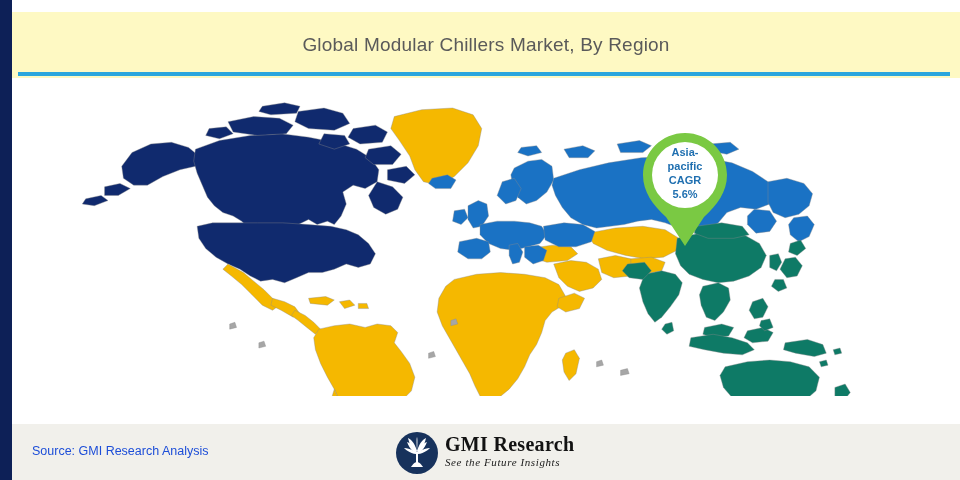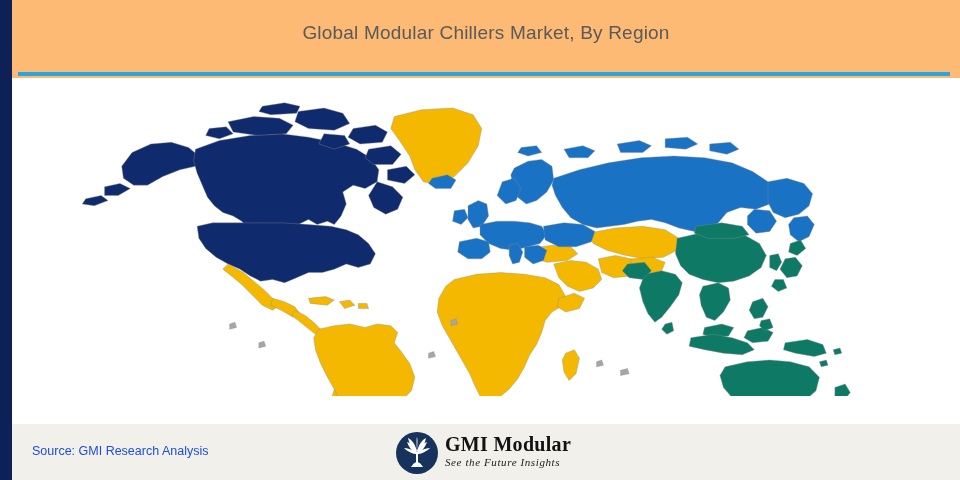--- a/index.html
+++ b/index.html
@@ -18,23 +18,23 @@
   
   #left-bar {
     position: absolute;
     left: 0; top: 0;
     width: 12px; height: 480px;
     background: #0d2057;
   }
   
   #header {
     position: absolute;
-    left: 12px; top: 0;
+    left: 12px; top: 12px;
     width: 948px; height: 89px;
-    background: #fdba74;
+    background: #fef9c3;
   }
   #title {
     position: absolute;
     left: 0; top: 22px;
     width: 948px;
     text-align: center;
     font-size: 19px;
     font-weight: 400;
     color: #5a5a5a;
     letter-spacing: 0.2px;
@@ -298,20 +298,32 @@
       <g fill="#a6a6a6">
         <path class="country" d="M242,288 L248,286 L250,292 L242,294 Z"></path>
         <path class="country" d="M208,266 L214,264 L216,270 L208,272 Z"></path>
         <path class="country" d="M466,262 L472,260 L474,266 L466,268 Z"></path>
         <path class="country" d="M440,300 L446,298 L448,304 L440,306 Z"></path>
         <path class="country" d="M636,310 L642,308 L644,314 L636,316 Z"></path>
         <path class="country" d="M664,320 L672,318 L674,324 L664,326 Z"></path>
       </g>
     </svg>
 
+    <div id="pin">
+      <svg viewBox="0 0 98 118" width="98" height="118">
+        <path d="M49,2 C25.8,2 7,20.8 7,44 C7,61 17,74 30,86 L49,115 L68,86 C81,74 91,61 91,44 C91,20.8 72.2,2 49,2 Z" fill="#7ac943"></path>
+        <circle cx="49" cy="44" r="33" fill="#ffffff"></circle>
+      </svg>
+      <div id="pin-label" style="color: rgb(31, 111, 176);">
+        <span class="pv">Asia-</span>
+        <span class="pv">pacific</span>
+        <span class="pv">CAGR</span>
+        <span class="pv">5.6%</span>
+      </div>
+    </div>
   </div>
 
   <div id="footer" style="background: rgb(241, 240, 235);">
     <div id="source-text">Source: GMI Research Analysis</div>
 
     <div id="logo">
       <svg id="logo-mark" viewBox="0 0 44 44">
         <circle cx="22" cy="22" r="21" fill="#17325c"></circle>
         <g fill="#ffffff">
           <path d="M21,21 L23,21 L23,36 L21,36 Z"></path>
@@ -319,19 +331,19 @@
           <path d="M22,20 C22,20 25,9 31,7 C31,7 29,16 25,21 Z"></path>
           <path d="M22,20 C22,20 21,8 22,6 C23,8 22,20 22,20 Z"></path>
           <path d="M22,21 C22,21 17,12 12,11 C12,11 15,19 20,22 Z"></path>
           <path d="M22,21 C22,21 27,12 32,11 C32,11 29,19 24,22 Z"></path>
           <path d="M22,22 C22,22 15,17 9,17 C9,17 15,23 21,23 Z"></path>
           <path d="M22,22 C22,22 29,17 35,17 C35,17 29,23 23,23 Z"></path>
           <path d="M16,36 C16,36 19,31 22,31 C25,31 28,36 28,36 Z"></path>
         </g>
       </svg>
       <div id="logo-text">
-        <div id="logo-name">GMI Modular</div>
+        <div id="logo-name">GMI Research</div>
         <div id="logo-tagline">See the Future Insights</div>
       </div>
     </div>
   </div>
 
 </div>
 
 </body></html>

